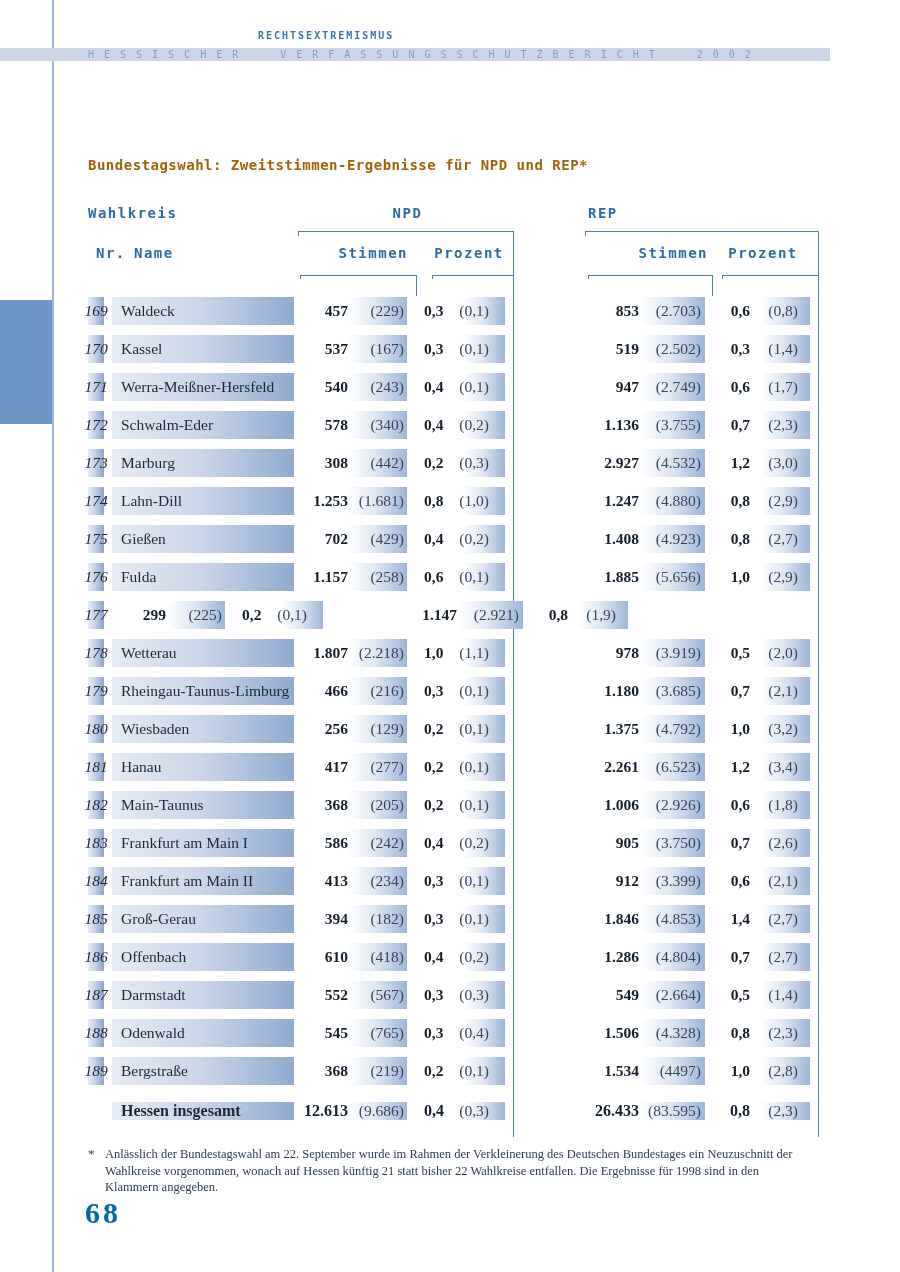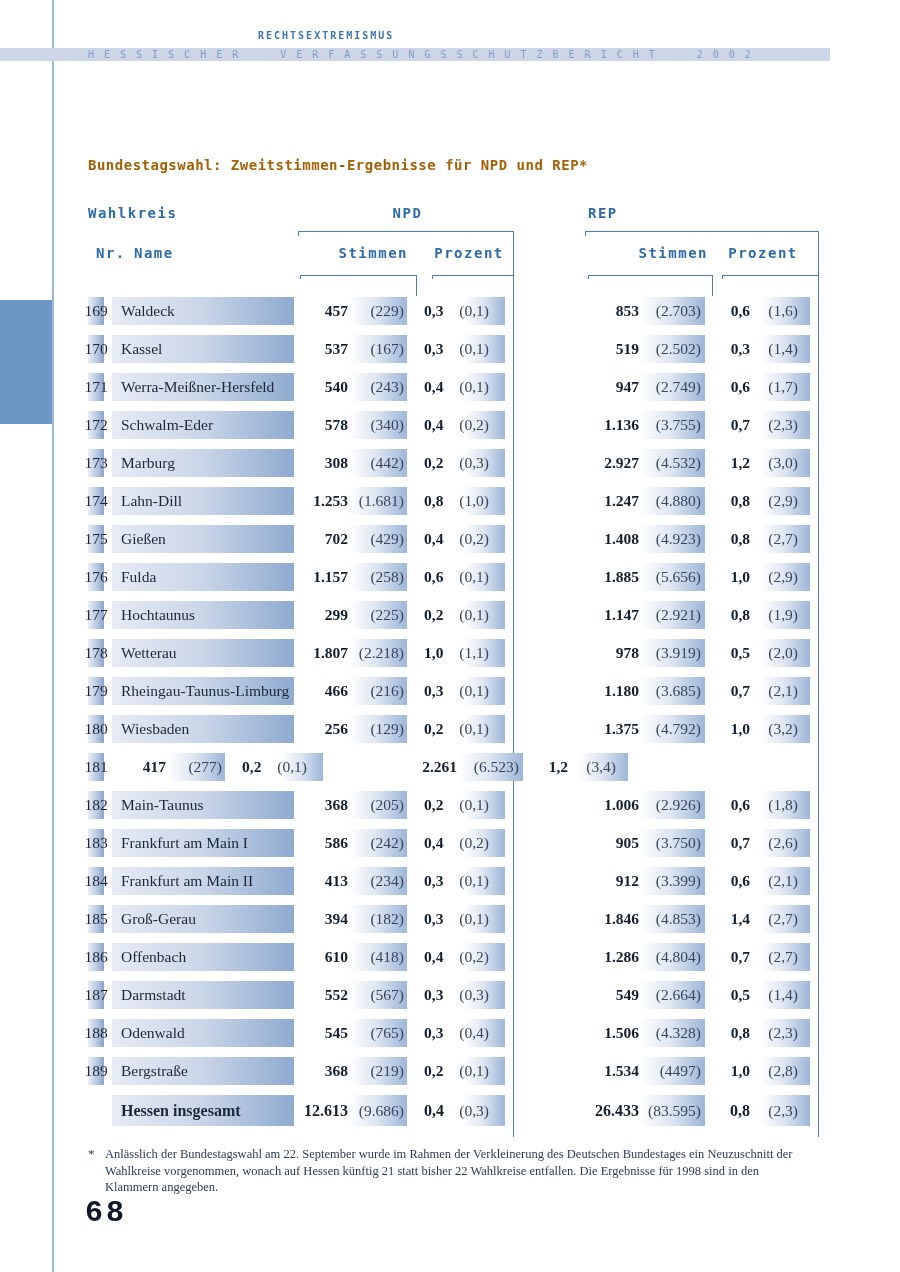--- a/index.html
+++ b/index.html
@@ -19,50 +19,50 @@
          font-size:14px;font-weight:bold;letter-spacing:0.5px;color:#a16207;white-space:nowrap;}
   .hdr{position:absolute;font-family:"DejaVu Sans Mono",monospace;font-size:14px;font-weight:bold;
        letter-spacing:1.5px;color:#2e6aa8;white-space:nowrap;}
   
   .line{position:absolute;background:#4c7cb0;}
   
   .rows{position:absolute;left:88px;top:297px;width:730px;}
   .row{display:flex;height:28px;margin-bottom:10px;}
   .cell{display:flex;align-items:center;font-size:15.5px;color:#1c2836;}
   .c-nr{width:16px;justify-content:center;
-        background:linear-gradient(90deg,#e9eef6 0%,#bac9e1 55%,#8aa5cc 100%);}
+        background:linear-gradient(90deg,#e9eef6 0%,#bac9e1 55%,#8aa5cc 100%);font-style:italic;}
   .c-name{width:182px;padding-left:9px;box-sizing:border-box;white-space:nowrap;
         background:linear-gradient(90deg,#e6ebf4 0%,#c9d5e8 50%,#8fabd0 100%);}
   .val{justify-content:flex-end;
         background:linear-gradient(90deg,#ffffff 0%,#ffffff 48%,#dfe7f2 72%,#9db6d8 100%);}
   .c-ns{width:113px;}
   .c-np{width:81px;}
   .c-rs{width:125px;}
   .c-rp{width:96px;}
   .sp{height:28px;}
   .sp8{width:8px;}.sp17{width:17px;}.sp75{width:75px;}.sp9{width:9px;}
   .main{flex:1;text-align:right;font-weight:bold;color:#14202e;white-space:nowrap;}
   .paren{text-align:right;color:#39455c;white-space:nowrap;}
   .p-ns{width:56px;padding-right:3px;}
   .p-np{width:47px;padding-right:16px;}
   .p-rs{width:62px;padding-right:4px;}
   .p-rp{width:48px;padding-right:12px;}
-  .row.total{margin-top:9px;height:31px;}
+  .row.total{margin-top:9px;height:31px;align-items:center;}
   .row.total .sp{height:31px;}
   .row.total .c-nr{background:none;}
   .row.total .c-name{font-weight:bold;font-size:16px;}
   .row.total .main{font-size:16px;}
   
   .footnote{position:absolute;left:88px;top:1146px;width:706px;display:flex;
             font-size:12.5px;line-height:16.5px;color:#2c3c55;}
   .fn-marker{width:17px;font-size:13px;}
   .fn-text{flex:1;}
   
-  .pageno{position:absolute;left:85px;top:1196px;font-family:Liberation Mono, monospace;
-          font-size:30px;font-weight:bold;letter-spacing:3px;color:#0f172a;}
+  .pageno{position:absolute;left:85px;top:1196px;font-family:Liberation Serif, serif;
+          font-size:30px;font-weight:bold;letter-spacing:3px;color:#0369a1;}
 </style>
 </head>
 <body>
 
 <div class="page">
 
   <div class="left-rule"></div>
   <div class="left-tab"></div>
 
   <div class="kicker">RECHTSEXTREMISMUS</div>
@@ -116,21 +116,21 @@
           <span class="paren p-np">(0,1)</span>
     </div>
     <div class="sp sp75"></div>
     <div class="cell val c-rs">
       <span class="main">853</span>
           <span class="paren p-rs">(2.703)</span>
     </div>
     <div class="sp sp9"></div>
     <div class="cell val c-rp">
       <span class="main">0,6</span>
-          <span class="paren p-rp">(1,6)</span>
+          <span class="paren p-rp">(0,8)</span>
     </div>
   </div>
 
   <div class="row">
     <div class="cell c-nr">170</div>
     <div class="sp sp8"></div>
     <div class="cell c-name">Kassel</div>
     <div class="cell val c-ns">
       <span class="main">537</span>
           <span class="paren p-ns">(167)</span>
@@ -298,21 +298,20 @@
     <div class="sp sp9"></div>
     <div class="cell val c-rp">
       <span class="main">1,0</span>
           <span class="paren p-rp">(2,9)</span>
     </div>
   </div>
 
   <div class="row">
     <div class="cell c-nr">177</div>
     <div class="sp sp8"></div>
-    <div class="cell c-name">Hochtaunus</div>
     <div class="cell val c-ns">
       <span class="main">299</span>
           <span class="paren p-ns">(225)</span>
     </div>
     <div class="sp sp17"></div>
     <div class="cell val c-np">
       <span class="main">0,2</span>
           <span class="paren p-np">(0,1)</span>
     </div>
     <div class="sp sp75"></div>
@@ -398,20 +397,21 @@
     <div class="sp sp9"></div>
     <div class="cell val c-rp">
       <span class="main">1,0</span>
           <span class="paren p-rp">(3,2)</span>
     </div>
   </div>
 
   <div class="row">
     <div class="cell c-nr">181</div>
     <div class="sp sp8"></div>
+    <div class="cell c-name">Hanau</div>
     <div class="cell val c-ns">
       <span class="main">417</span>
           <span class="paren p-ns">(277)</span>
     </div>
     <div class="sp sp17"></div>
     <div class="cell val c-np">
       <span class="main">0,2</span>
           <span class="paren p-np">(0,1)</span>
     </div>
     <div class="sp sp75"></div>

